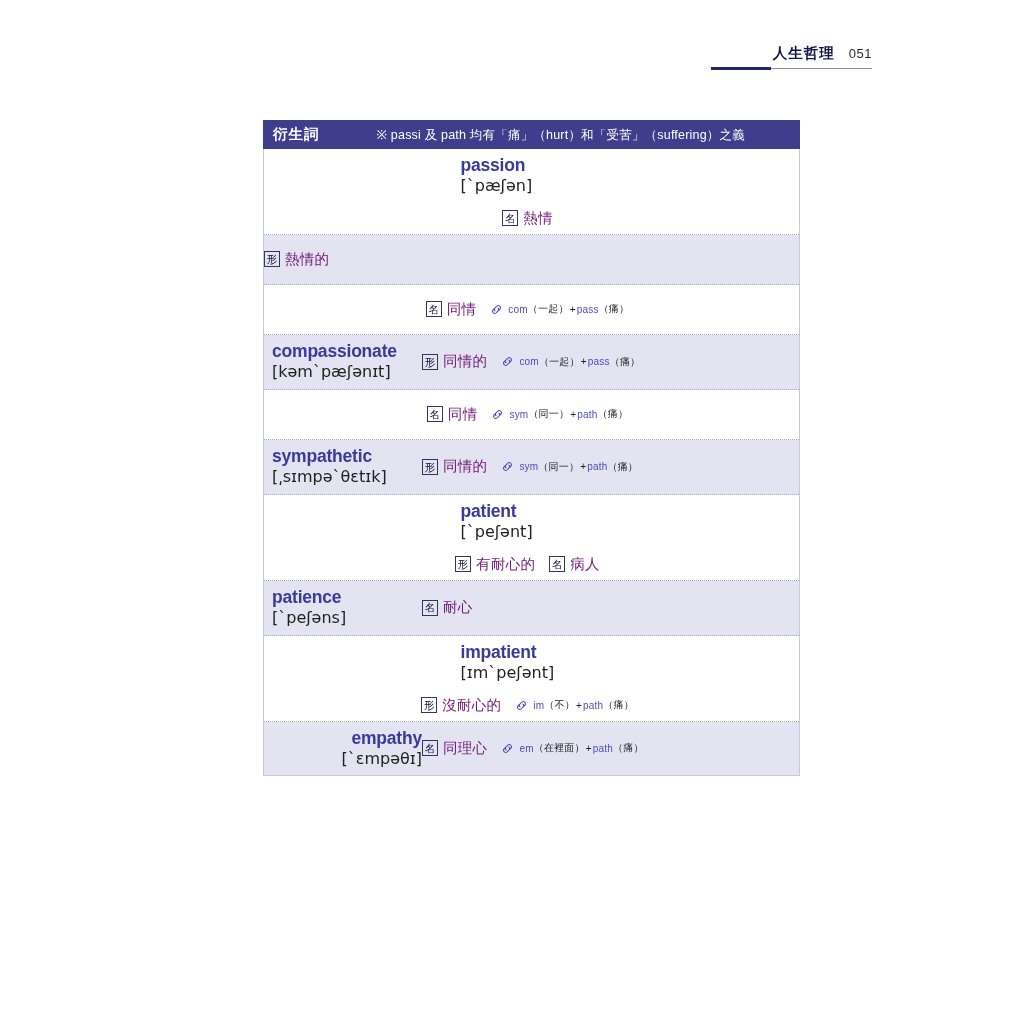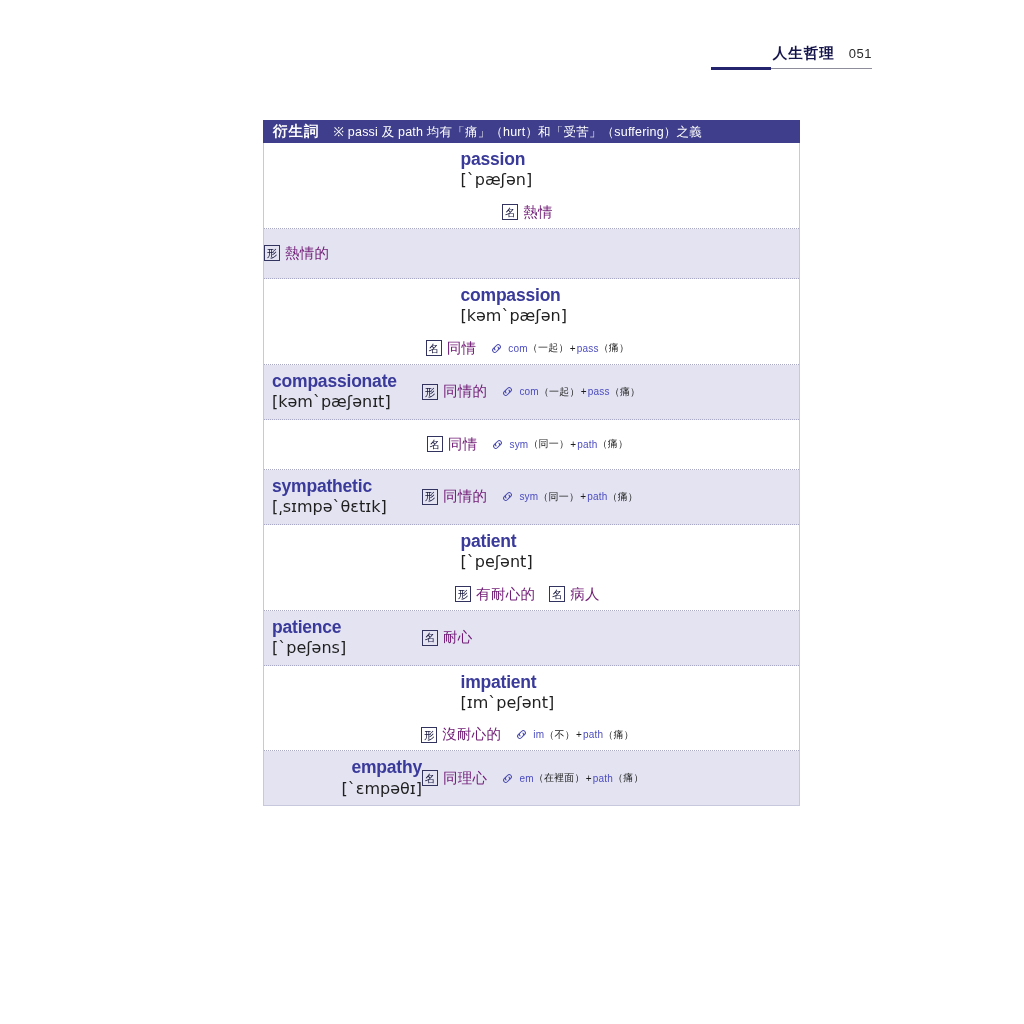--- a/index.html
+++ b/index.html
@@ -64,25 +64,26 @@
     position: absolute;
     left: 263px;
     top: 120px;
     width: 537px;
     border-collapse: collapse;
   }
 
   .table-banner {
     background: #3e3e8c;
     color: #ffffff;
-    height: 23px;
+    height: 29px;
     display: flex;
     align-items: center;
     padding: 0 10px;
     box-sizing: border-box;
+    gap: 43px;
   }
   .banner-label {
     font-size: 14.5px;
     font-weight: bold;
     letter-spacing: 1px;
     margin-right: 14px;
   }
   .banner-note {
     font-size: 12.5px;
     letter-spacing: 0.2px;
@@ -214,24 +215,20 @@
       </div>
       <div class="row shaded">
         <div class="cell-def">
           <span class="grp">
             <span class="pos">形</span>
             <span class="meaning">熱情的</span>
           </span>
         </div>
       </div>
       <div class="row plain">
-        <div class="cell-word">
-          <div class="word">compassion</div>
-          <div class="ipa">[kəmˋpæʃən]</div>
-        </div>
         <div class="cell-def">
           <span class="grp">
             <span class="pos">名</span>
             <span class="meaning">同情</span>
           </span>
           <span class="breakdown">
             <span class="link-icon">
               <svg viewBox="0 0 16 16" width="13" height="13" aria-hidden="true">
                 <path d="M6.2 9.8a2.6 2.6 0 0 1 0-3.7l2.1-2.1a2.6 2.6 0 0 1 3.7 3.7l-1 1" fill="none" stroke="currentColor" stroke-width="1.3" stroke-linecap="round"></path>
                 <path d="M9.8 6.2a2.6 2.6 0 0 1 0 3.7l-2.1 2.1a2.6 2.6 0 0 1-3.7-3.7l1-1" fill="none" stroke="currentColor" stroke-width="1.3" stroke-linecap="round"></path>

